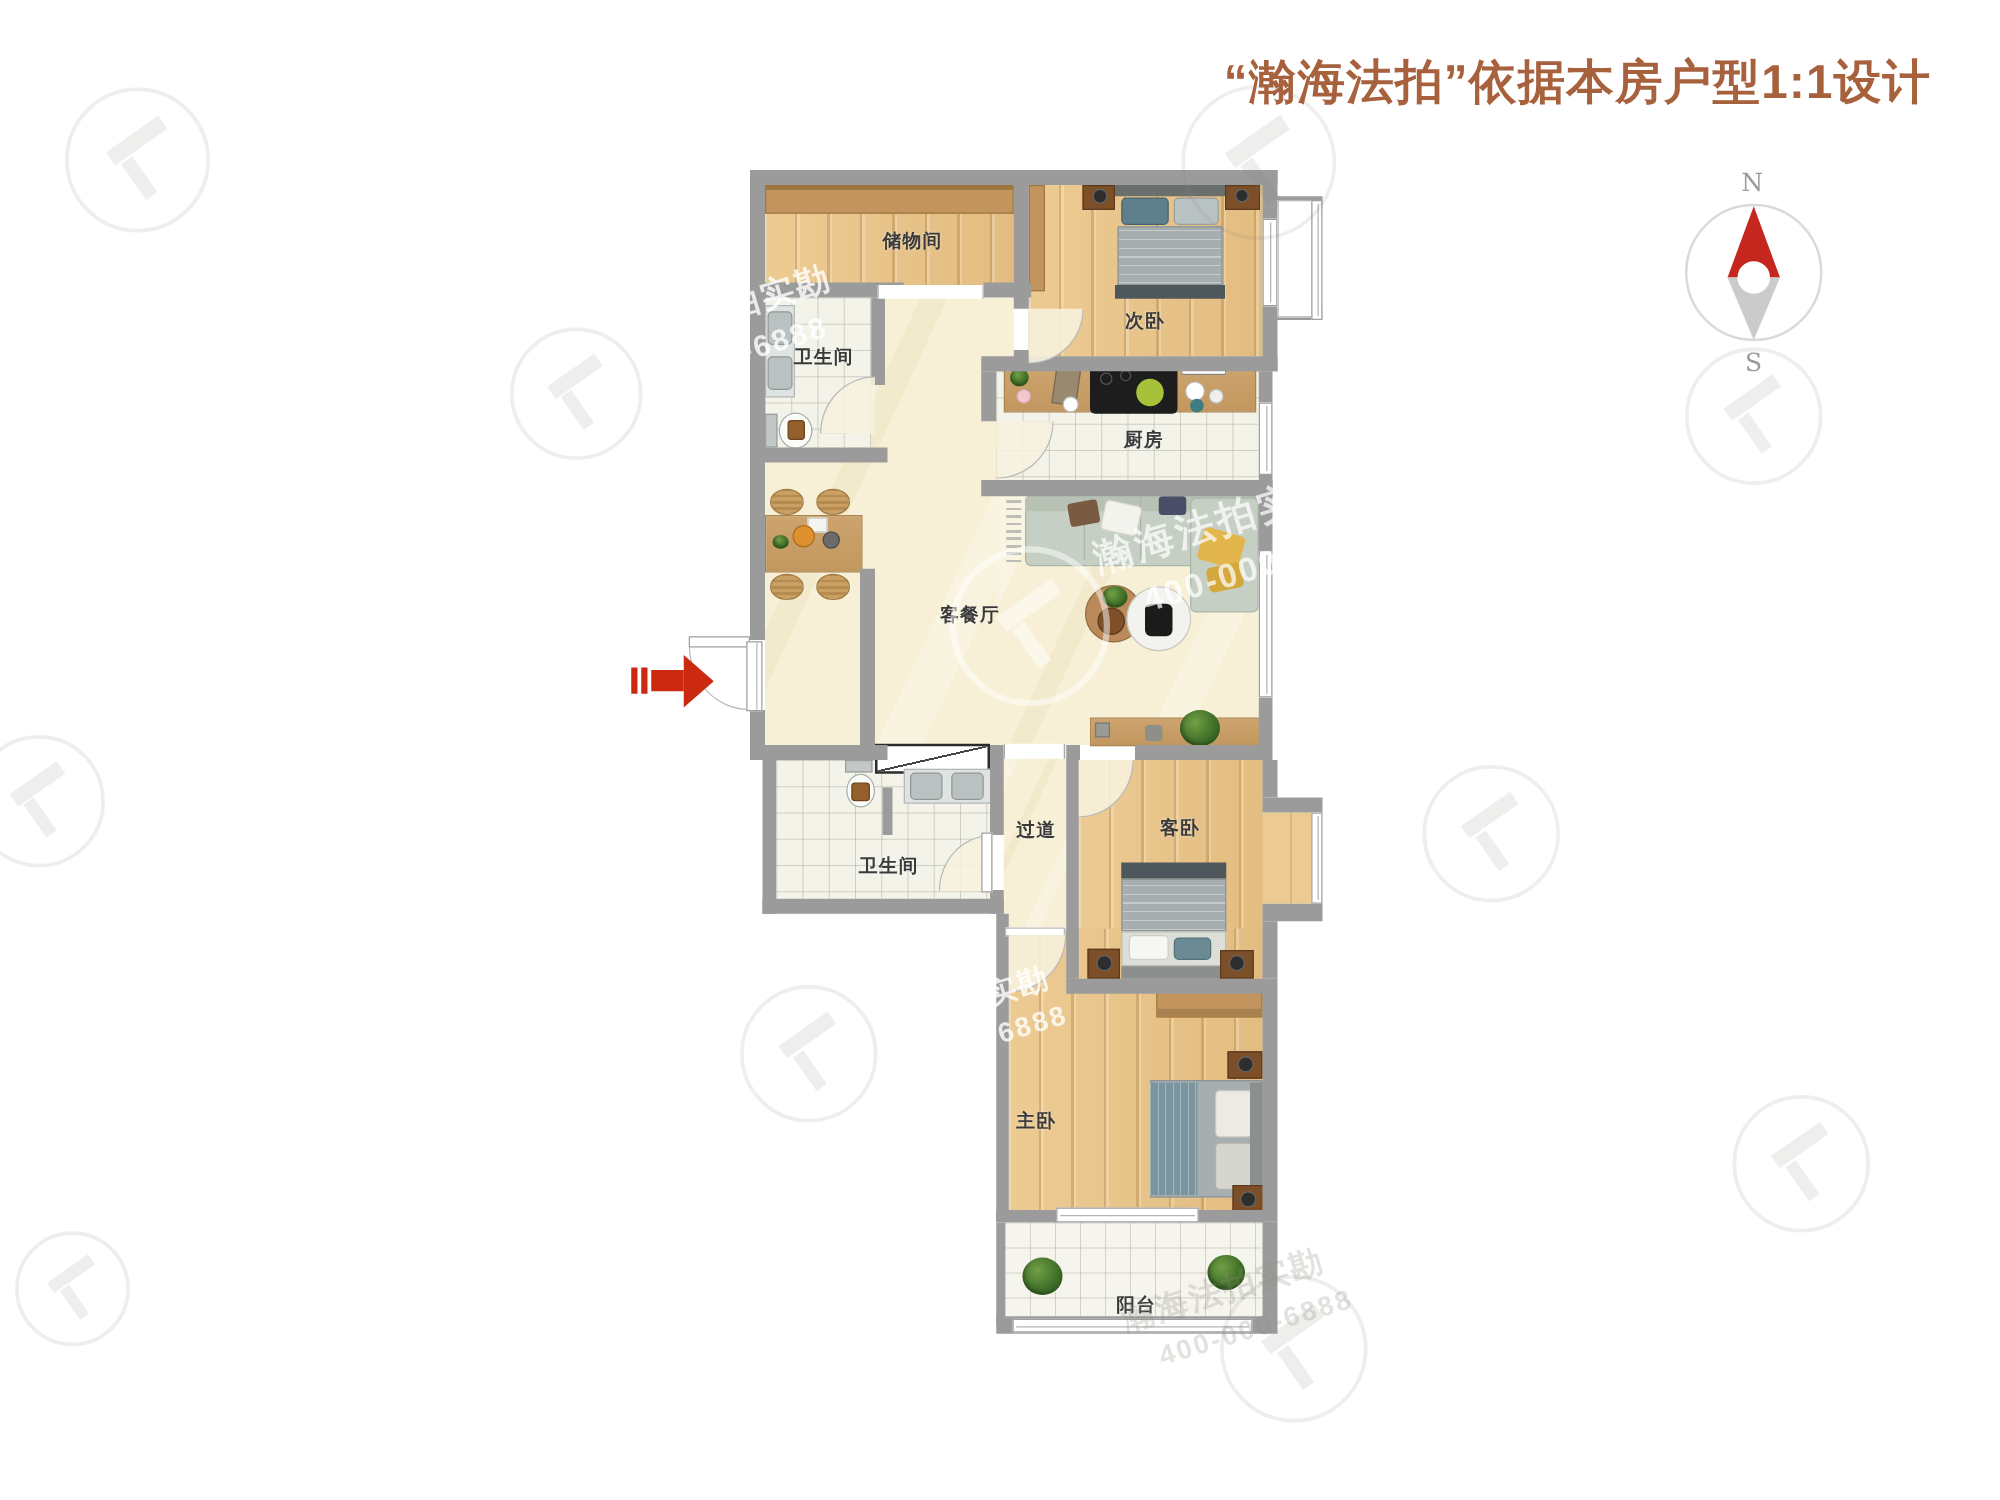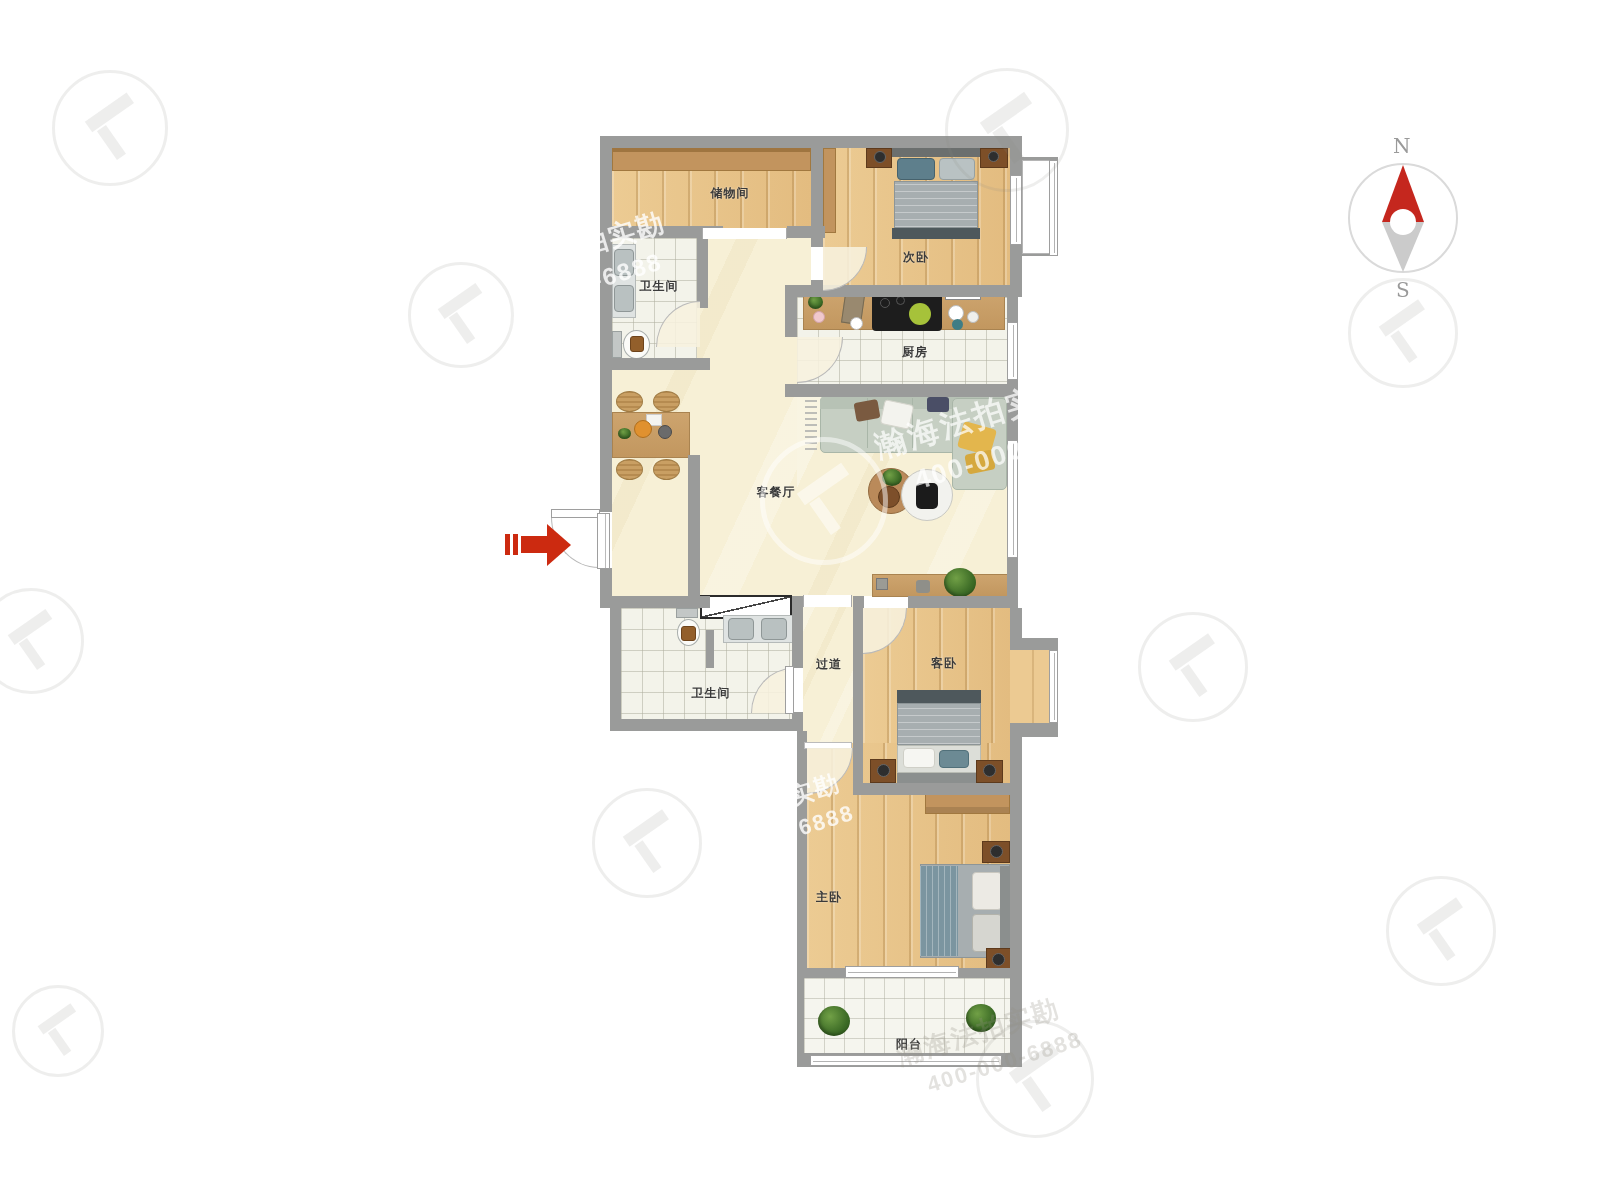--- a/index.html
+++ b/index.html
@@ -30,21 +30,21 @@
   .nstand{background:#7d4f28;border:1px solid #5d3a1c;}
   .lamp{border-radius:50%;background:#2e2e2e;border:1px solid #666;}
   .win{background:#fff;border:1px solid #9e9e9e;}
   .win-v:before{content:"";position:absolute;top:2px;bottom:2px;left:50%;width:1px;background:#b3b3b3;}
   .win-h:before{content:"";position:absolute;left:2px;right:2px;top:50%;height:1px;background:#b3b3b3;}
   .white{background:#fff;}
   .arc{background:rgba(247,241,222,.88);border:1px solid #b9b9b9;}
   .arc-br{border-radius:0 0 100% 0;border-top:none;border-left:none;}
   .arc-tl{border-radius:100% 0 0 0;border-bottom:none;border-right:none;}
   .arc-bl{border-radius:0 0 0 100%;border-top:none;border-right:none;}
-  .rlabel{position:absolute;transform:translate(-50%,-50%);font-weight:700;font-size:12px;
+  .rlabel{position:absolute;transform:translate(-50%,-50%);font-weight:700;font-size:15px;
     color:#3a3a3a;letter-spacing:1px;white-space:nowrap;text-shadow:0 0 2px rgba(255,255,255,.6);}
   .chair{border-radius:50%;background:repeating-linear-gradient(0deg,#c99f63 0 3px,#b68b50 3px 5px);
     border:1px solid #a07b43;}
   .plant{border-radius:50%;background:radial-gradient(circle at 38% 35%,#71a046,#3c6b26 62%,#2a5218);
     box-shadow:inset 2px -2px 3px rgba(0,0,0,.25);}
   .blanket{background-color:#a7aeb0;
     background-image:repeating-linear-gradient(0deg,rgba(255,255,255,.35) 0 1px,transparent 1px 7px);}
   .blanket-v{background-color:#7b95a0;
     background-image:repeating-linear-gradient(90deg,rgba(255,255,255,.30) 0 1px,transparent 1px 6px);}
   .sofa{background:#c6cfc3;border:1px solid #a9b6a8;border-radius:5px;}
@@ -284,20 +284,21 @@
   <div class="logo" style="left:408px;top:262px;width:100px;height:100px"></div>
   <div class="logo" style="left:945px;top:68px;width:118px;height:118px"></div>
   <div class="logo" style="left:1348px;top:278px;width:104px;height:104px"></div>
   <div class="logo" style="left:1138px;top:612px;width:104px;height:104px"></div>
   <div class="logo" style="left:592px;top:788px;width:104px;height:104px"></div>
   <div class="logo" style="left:-22px;top:588px;width:100px;height:100px"></div>
   <div class="logo" style="left:12px;top:985px;width:86px;height:86px"></div>
   <div class="logo" style="left:1386px;top:876px;width:104px;height:104px"></div>
   <div class="logo" style="left:976px;top:1020px;width:112px;height:112px"></div>
 
+  <div class="title">“瀚海法拍”依据本房户型1:1设计</div>
 
   <div class="abs" style="left:1330px;top:130px;width:150px;height:180px">
     <div class="ns" style="left:63px;top:4px">N</div>
     <div class="abs" style="left:18px;top:33px;width:110px;height:110px;border:2px solid #dadada;border-radius:50%"></div>
     <div class="abs tri" style="left:52px;top:35px;border-left:21px solid transparent;border-right:21px solid transparent;border-bottom:57px solid #c5271e"></div>
     <div class="abs tri" style="left:52px;top:92px;border-left:21px solid transparent;border-right:21px solid transparent;border-top:50px solid #cbcbcb"></div>
     <div class="abs" style="left:60px;top:79px;width:26px;height:26px;background:#fff;border-radius:50%"></div>
     <div class="ns" style="left:66px;top:148px">S</div>
   </div>
 

